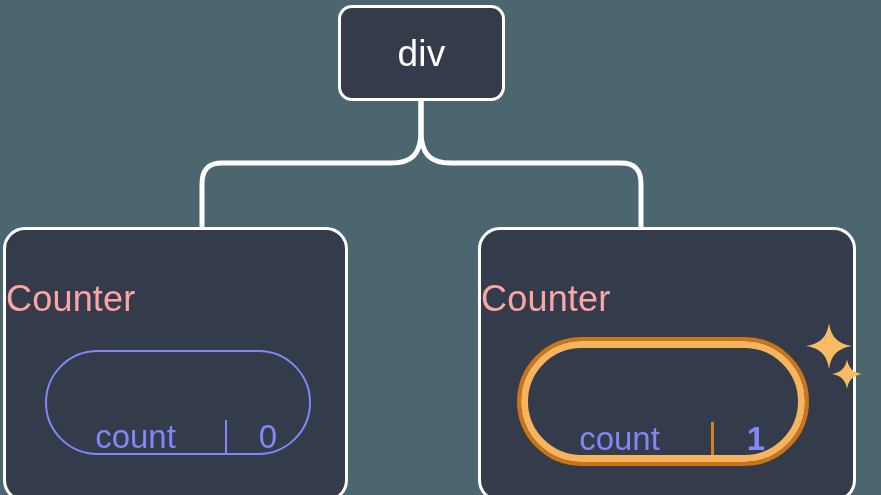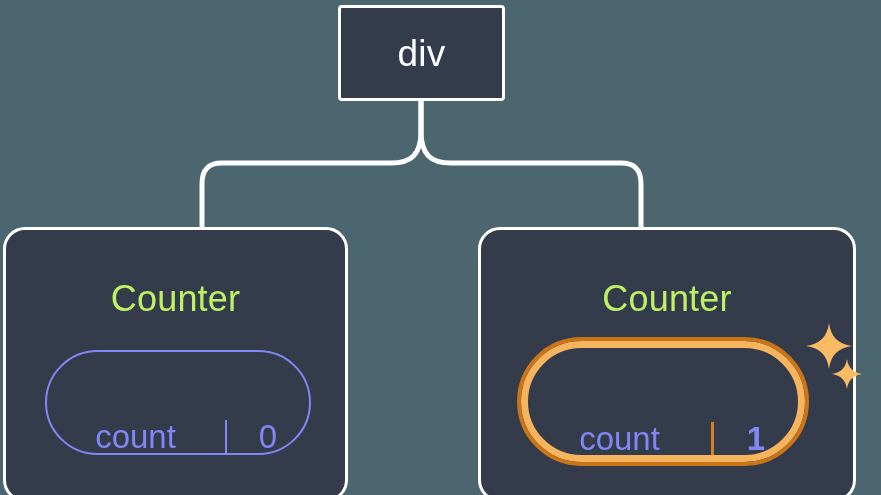--- a/index.html
+++ b/index.html
@@ -43,21 +43,21 @@
   }
 
   #node-div {
     left: 338px;
     top: 5px;
     width: 167px;
     height: 96px;
     display: flex;
     align-items: center;
     justify-content: center;
-    border-radius: 4px;
+    border-radius: 14px;
   }
   .root-label {
     color: #ffffff;
     font-size: 37px;
     line-height: 1;
     letter-spacing: 0.2px;
   }
 
   .component-card {
     width: 345px;
@@ -67,22 +67,22 @@
     padding-top: 0;
   }
   #node-counter-left  { left: 3px; }
   #node-counter-right { left: 478px; width: 378px; }
 
   .card-title {
     position: absolute;
     top: 51px;
     left: 0;
     right: 0;
-    text-align: center;
-    color: #bef264;
+    text-align: left;
+    color: #fca5a5;
     font-size: 36px;
     line-height: 1;
     letter-spacing: 0.2px;
   }
 
   
   .pill {
     position: absolute;
     box-sizing: border-box;
     display: flex;

